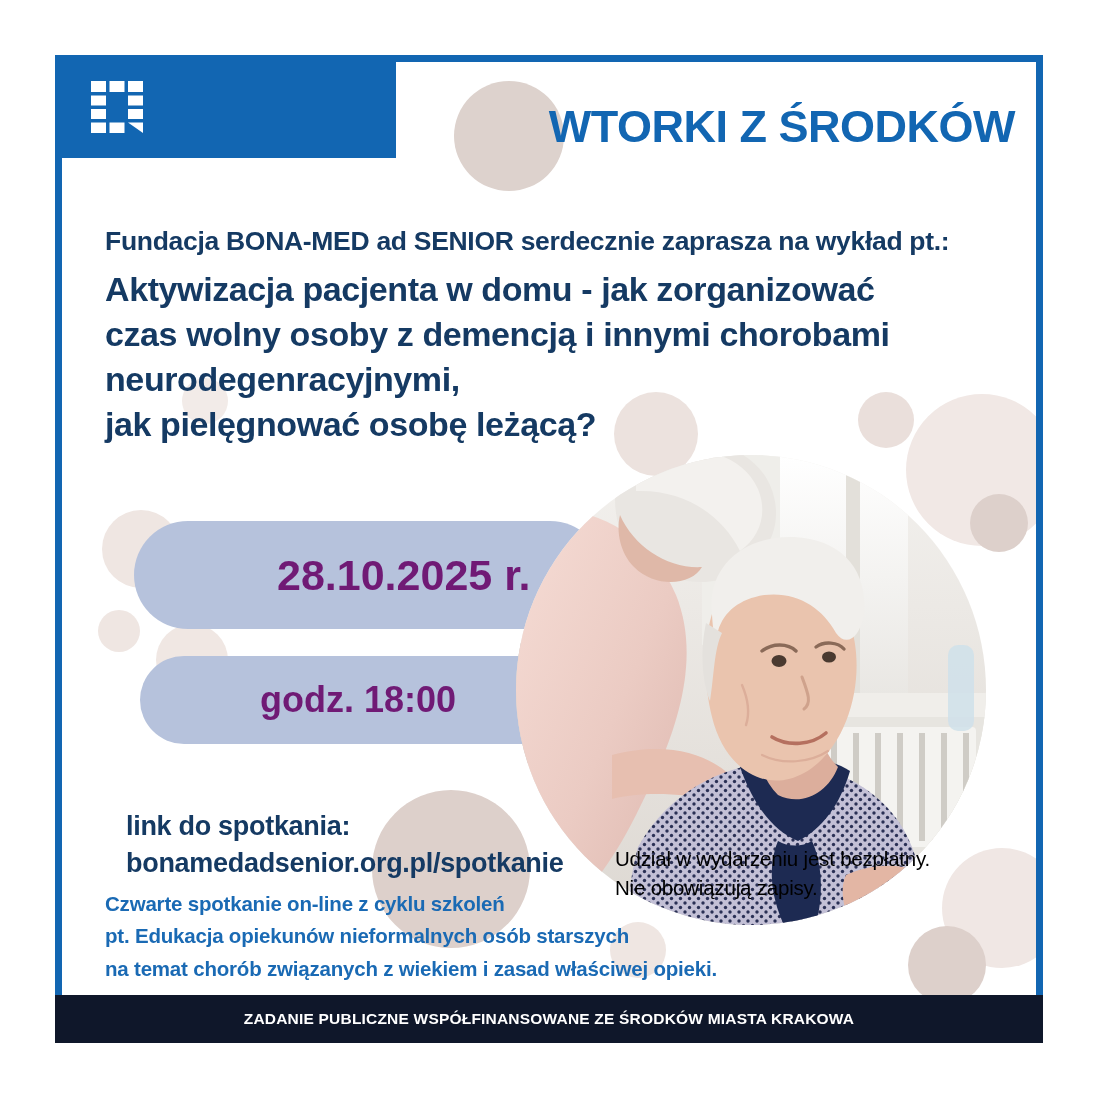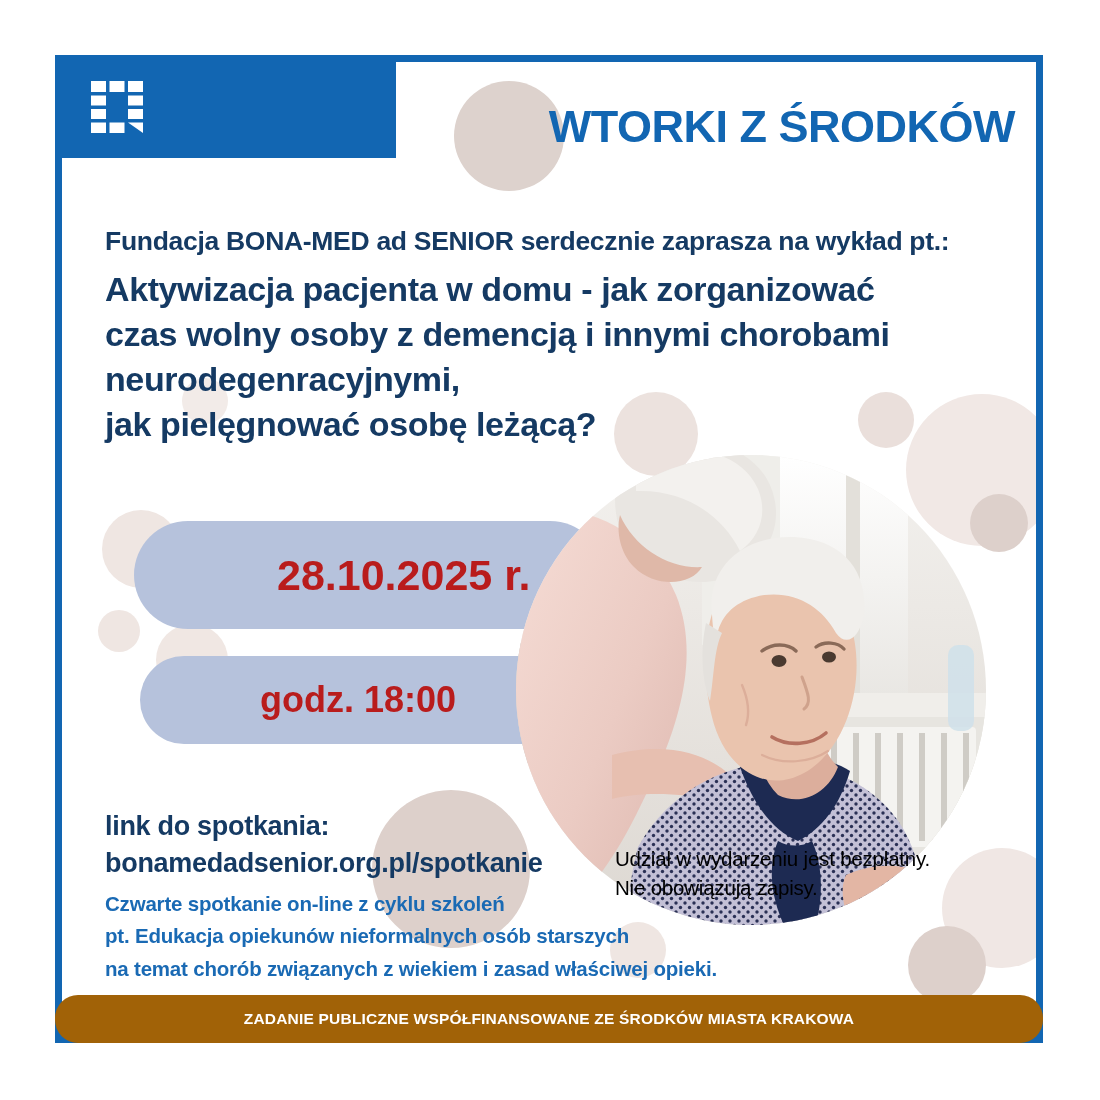--- a/index.html
+++ b/index.html
@@ -91,21 +91,21 @@
     letter-spacing:-0.4px;
   }
   #lecture-title div{white-space:nowrap;}
 
   
   .pill{
     position:absolute;
     background:#b6c2dc;
     border-radius:60px;
     display:flex;align-items:center;
-    color:#b91c1c;
+    color:#701a75;
     font-weight:bold;
     z-index:3;
     box-sizing:border-box;
   }
   #date-pill{
     left:79px;top:466px;width:470px;height:108px;
     padding-left:143px;
     font-size:43px;
     letter-spacing:0px;
   }
@@ -141,40 +141,39 @@
 
   
   #link-block{
     position:absolute;left:50px;top:753px;width:560px;z-index:5;
     color:#153a63;
     font-size:27px;
     font-weight:bold;
     line-height:1.36;
     letter-spacing:-0.3px;
   }
-  #link-block div{white-space:nowrap;}
+  #link-block div{white-space:nowrap;margin-left:21px;}
 
   
   #desc-block{
     position:absolute;left:50px;top:833px;width:700px;z-index:5;
     color:#1a6ab4;
     font-size:20.5px;
     font-weight:bold;
     line-height:1.58;
     letter-spacing:-0.2px;
   }
   #desc-block div{white-space:nowrap;}
 
   
   #footer-bar{
     position:absolute;left:0;bottom:0;width:988px;height:48px;
-    background:#a16207;
+    background:#0f172a;
     display:flex;align-items:center;justify-content:center;
     z-index:6;
-    border-radius:23px;
   }
   #footer-text{
     color:#ffffff;
     font-size:15.5px;
     font-weight:bold;
     letter-spacing:0.2px;
     white-space:nowrap;
   }
 </style>
 </head>

